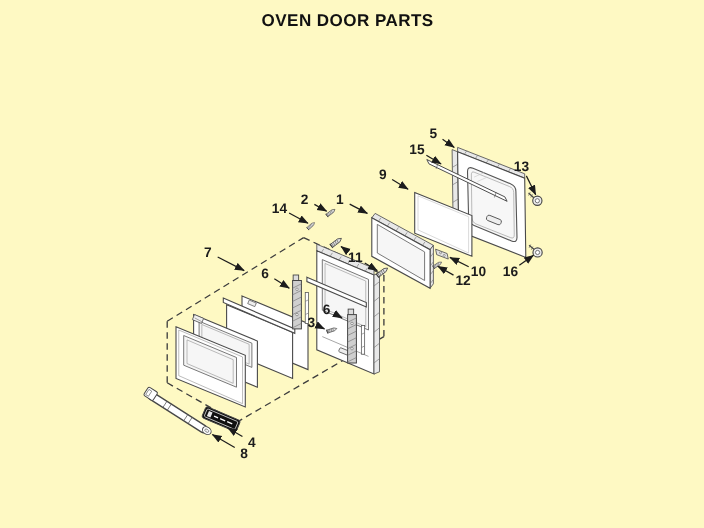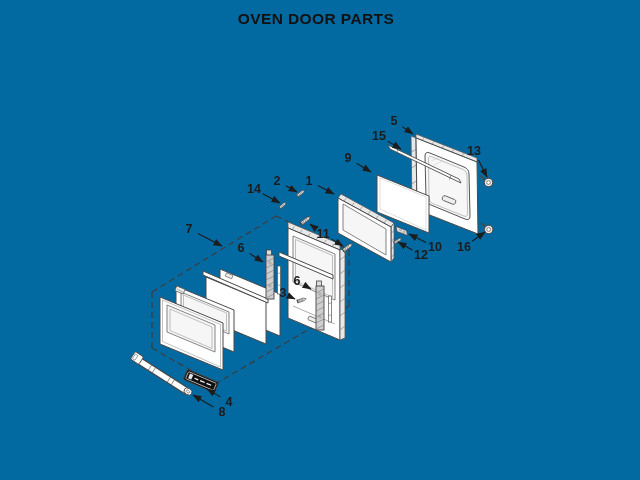--- a/index.html
+++ b/index.html
@@ -1,16 +1,16 @@
 <!DOCTYPE html>
 <html><head>
 <meta charset="utf-8">
 <style>
   html,body{margin:0;padding:0;background:#fff;}
-  .page{position:relative;width:640px;height:480px;background:#0369a1;overflow:hidden;
+  .page{position:relative;width:640px;height:480px;background:#fef9c3;overflow:hidden;
         font-family:"Liberation Sans",sans-serif;}
   svg{display:block;}
   .title{font:700 15.5px "Liberation Sans",sans-serif;fill:#111;
          text-anchor:middle;letter-spacing:.4px;}
   .callout-num{font:600 12.5px "Liberation Sans",sans-serif;fill:#1c1c1c;text-anchor:middle;}
   .callout-line{stroke:#1c1c1c;stroke-width:1.1;fill:none;}
   .dash{stroke:#3d3d3d;stroke-width:1.2;stroke-dasharray:6 4;fill:none;}
   .panel{fill:#ffffff;stroke:#4a4a4a;stroke-width:1;}
   .panel-light{fill:#f6f6f6;stroke:#666;stroke-width:.8;}
   .thick{fill:#e8e8e8;stroke:#555;stroke-width:.8;}

